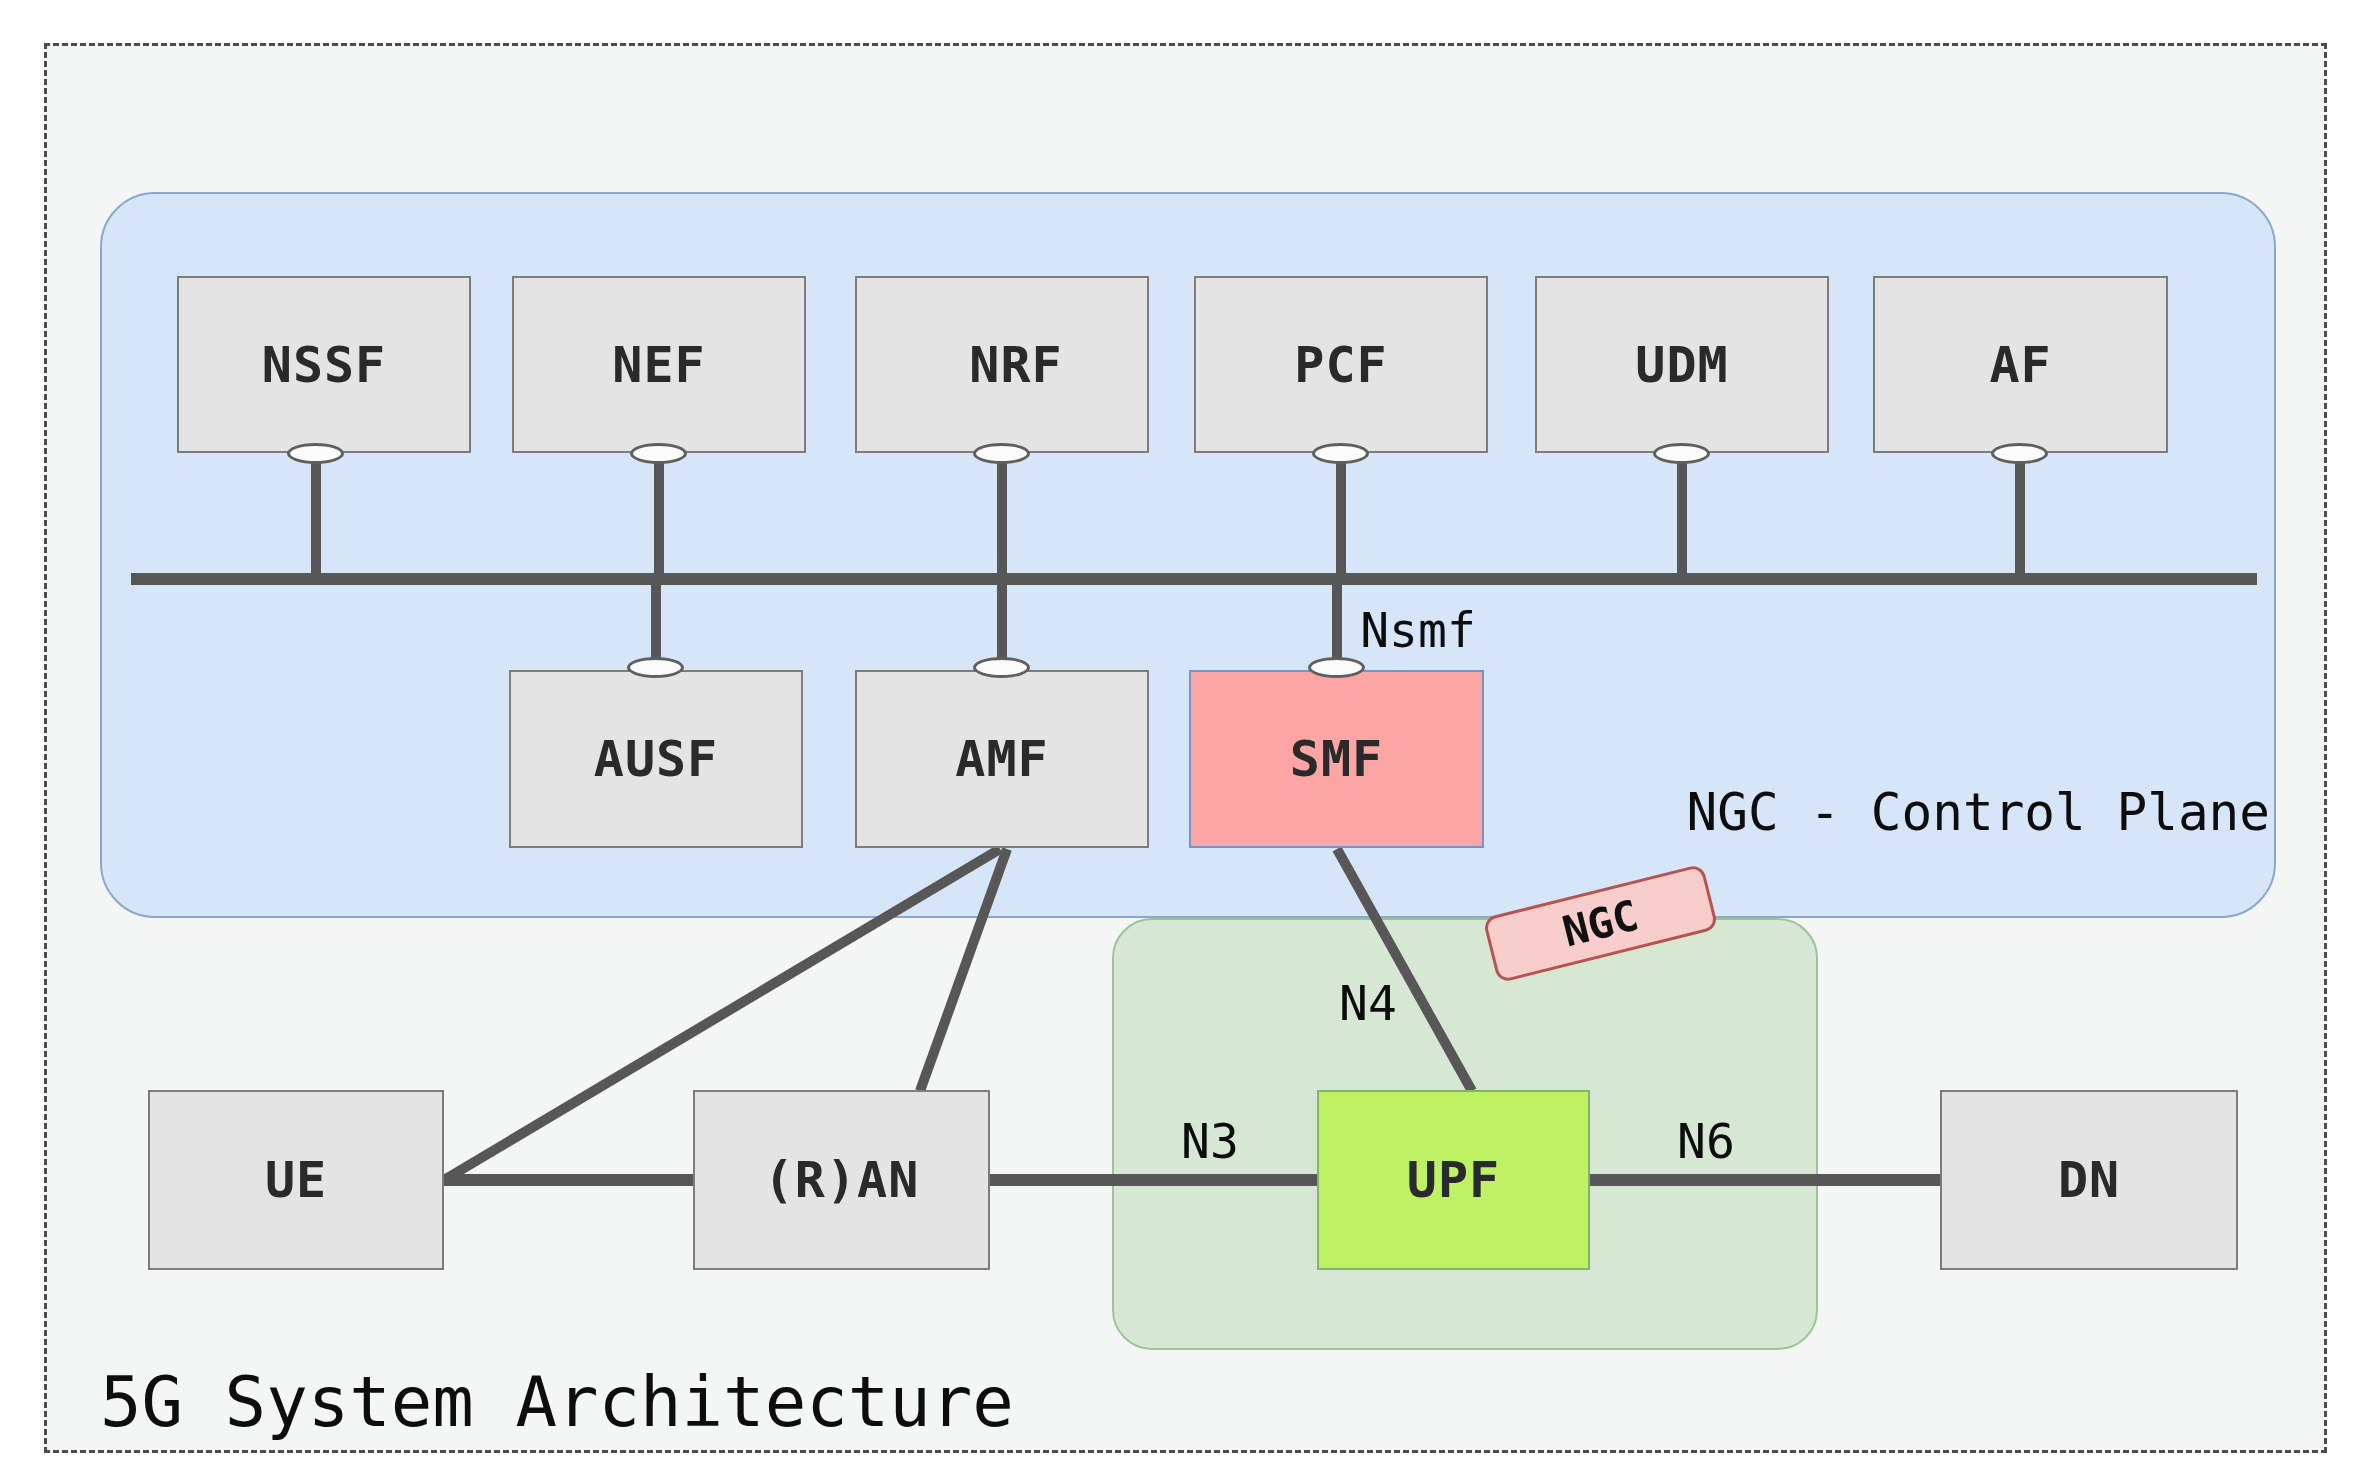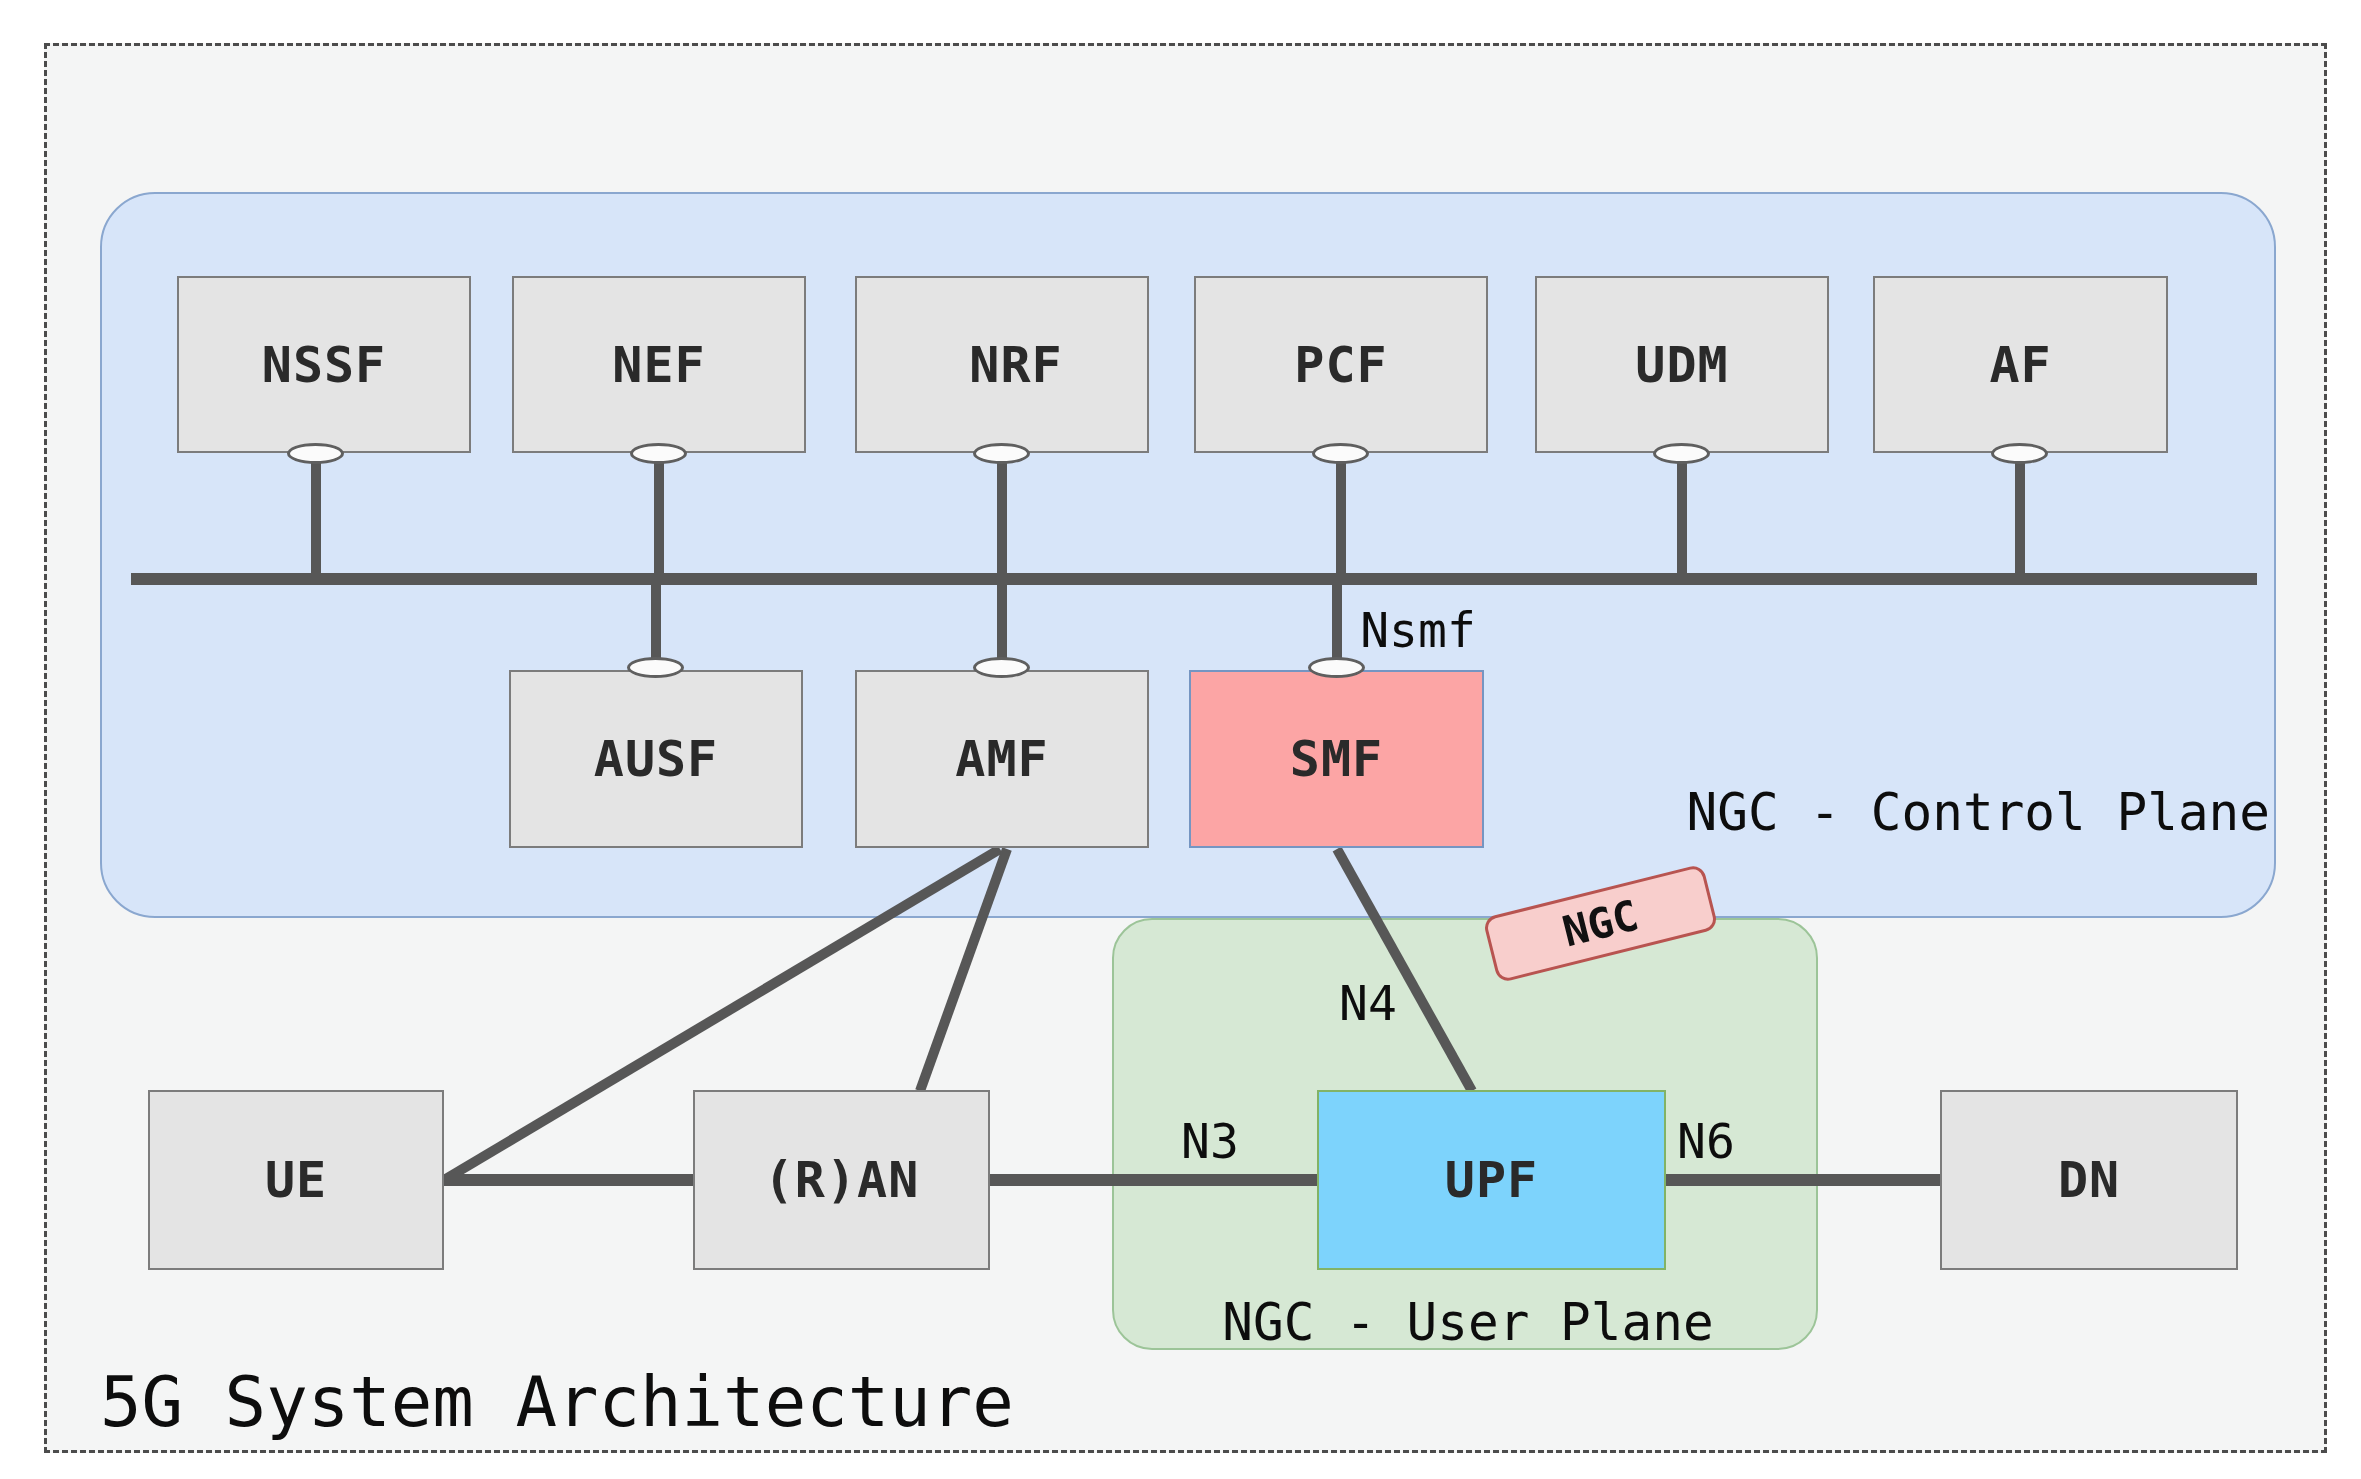--- a/index.html
+++ b/index.html
@@ -37,21 +37,21 @@
   .node-nef {left:512px;top:266px;width:294px;height:177px;}
   .node-nrf {left:855px;top:266px;width:294px;height:177px;padding-left:28px;}
   .node-pcf {left:1194px;top:266px;width:294px;height:177px;}
   .node-udm {left:1535px;top:266px;width:294px;height:177px;}
   .node-af  {left:1873px;top:266px;width:295px;height:177px;}
   .node-ausf{left:509px;top:660px;width:294px;height:178px;}
   .node-amf {left:855px;top:660px;width:294px;height:178px;}
   .node-smf {left:1189px;top:660px;width:295px;height:178px;background:#fca5a5;border-color:#7595c2;}
   .node-ue  {left:148px;top:1080px;width:296px;height:180px;}
   .node-ran {left:693px;top:1080px;width:297px;height:180px;}
-  .node-upf {left:1317px;top:1080px;width:349px;height:180px;background:#7dd3fc;border-color:#82b366;}
+  .node-upf {left:1317px;top:1080px;width:273px;height:180px;background:#bef264;border-color:#82b366;}
   .node-dn  {left:1940px;top:1080px;width:298px;height:180px;}
   .port{
     position:absolute;width:57px;height:21px;
     background:#fbfbfb;border:3px solid #5f5f5f;border-radius:50%;
     box-sizing:border-box;
   }
   .label{
     position:absolute;color:#0d0d0d;font-size:48px;white-space:nowrap;
     transform:translate(-50%,-50%);
   }
@@ -145,21 +145,20 @@
   <div class="port" style="left:627px;top:647px;"></div>
   <div class="port" style="left:973px;top:647px;"></div>
   <div class="port" style="left:1308px;top:647px;"></div>
 
   <div class="label" style="left:1418px;top:620px;">Nsmf</div>
   <div class="label" style="left:1368px;top:993px;">N4</div>
   <div class="label" style="left:1210px;top:1131px;">N3</div>
   <div class="label" style="left:1706px;top:1131px;">N6</div>
 
   <div class="label label-region label-cp">NGC - Control Plane</div>
-  <div class="label label-region" style="left:1468px;top:1312px;">NGC - User Plane</div>
 
   <div class="label-title">5G System Architecture</div>
 
   <div class="badge">
     <span>NGC</span>
   </div>
 
 </div>
 
 </body></html>

